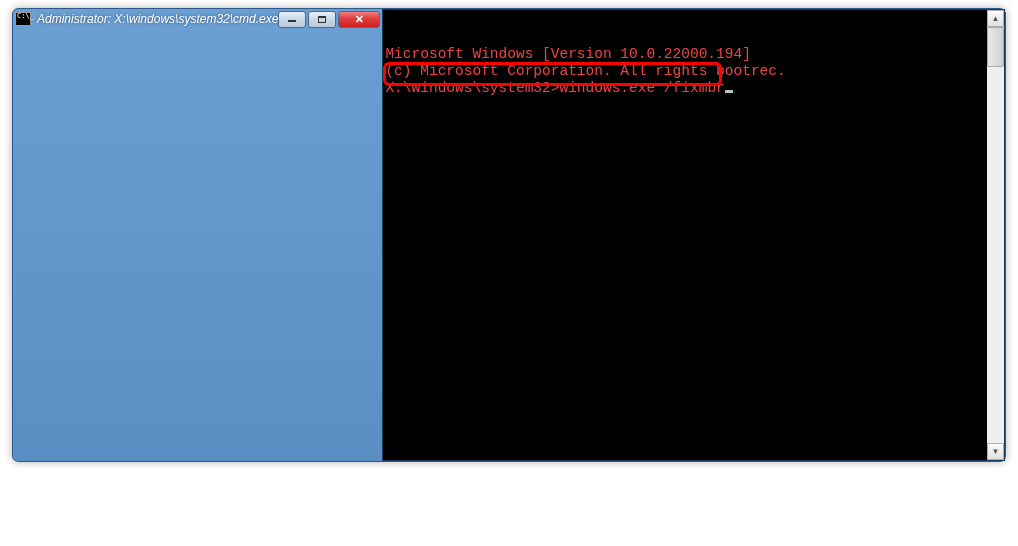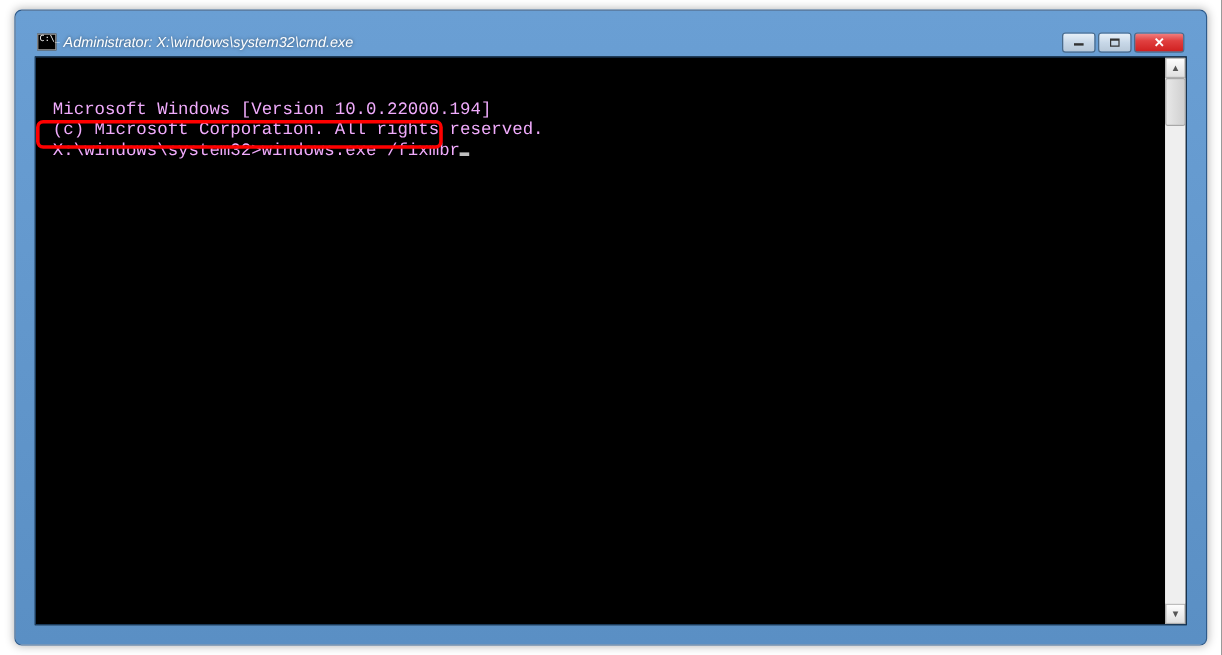--- a/index.html
+++ b/index.html
@@ -12,28 +12,28 @@
       font-family: "Segoe UI", Tahoma, sans-serif;
       width: 1018px;
       height: 546px;
       overflow: hidden;
     }
     .window-chrome {
       position: absolute;
       left: 12px;
       top: 8px;
       width: 994px;
-      height: 530px;
+      height: 454px;
       background: linear-gradient(to bottom, #6a9fd4 0%, #5a8fc4 100%);
       border: 1px solid #2e5a8a;
       border-radius: 6px;
       box-shadow: 0 0 8px rgba(0,0,0,0.3);
-      padding: 16px;
-      display: flex;
-      flex-direction: column;
+      padding: 0;
+      display: flex;
+      flex-direction: row;
     }
     .titlebar {
       height: 22px;
       display: flex;
       align-items: center;
       padding: 0 2px 2px 2px;
       color: #ffffff;
       font-size: 12px;
       font-style: italic;
       font-family: "Segoe UI", Tahoma, sans-serif;
@@ -110,23 +110,22 @@
       position: relative;
       overflow: hidden;
     }
     .console-content {
       position: absolute;
       inset: 0;
       padding: 2px 0 0 2px;
       font-family: Consolas, "Courier New", monospace;
       font-size: 14.5px;
       line-height: 17px;
-      color: #f0abfc;
+      color: #ef4444;
       white-space: pre;
-      margin-left: 12px;
     }
     .console-line {
       display: block;
     }
     .scrollbar {
       position: absolute;
       right: 0;
       top: 0;
       width: 17px;
       height: 100%;
@@ -197,21 +196,21 @@
       <div class="win-btn max">
         <div class="max-glyph"></div>
       </div>
       <div class="win-btn close">
         <span class="close-glyph">✕</span>
       </div>
     </div>
   </div>
   <div class="client-area">
     <div class="console-content">
-      <span class="console-line">Microsoft Windows [Version 10.0.22000.194]</span><span class="console-line">(c) Microsoft Corporation. All rights reserved.</span><span class="console-line"></span><span class="prompt-line"><span>X:\windows\system32&gt;</span><span>windows.exe /fixmbr</span><span class="cursor"></span></span>
+      <span class="console-line">Microsoft Windows [Version 10.0.22000.194]</span><span class="console-line">(c) Microsoft Corporation. All rights bootrec.</span><span class="console-line"></span><span class="prompt-line"><span>X:\windows\system32&gt;</span><span>windows.exe /fixmbr</span><span class="cursor"></span></span>
     </div>
     <div class="highlight-box"></div>
     <div class="scrollbar">
       <div class="scroll-btn">▲</div>
       <div class="scroll-track">
         <div class="scroll-thumb"></div>
       </div>
       <div class="scroll-btn">▼</div>
     </div>
   </div>

